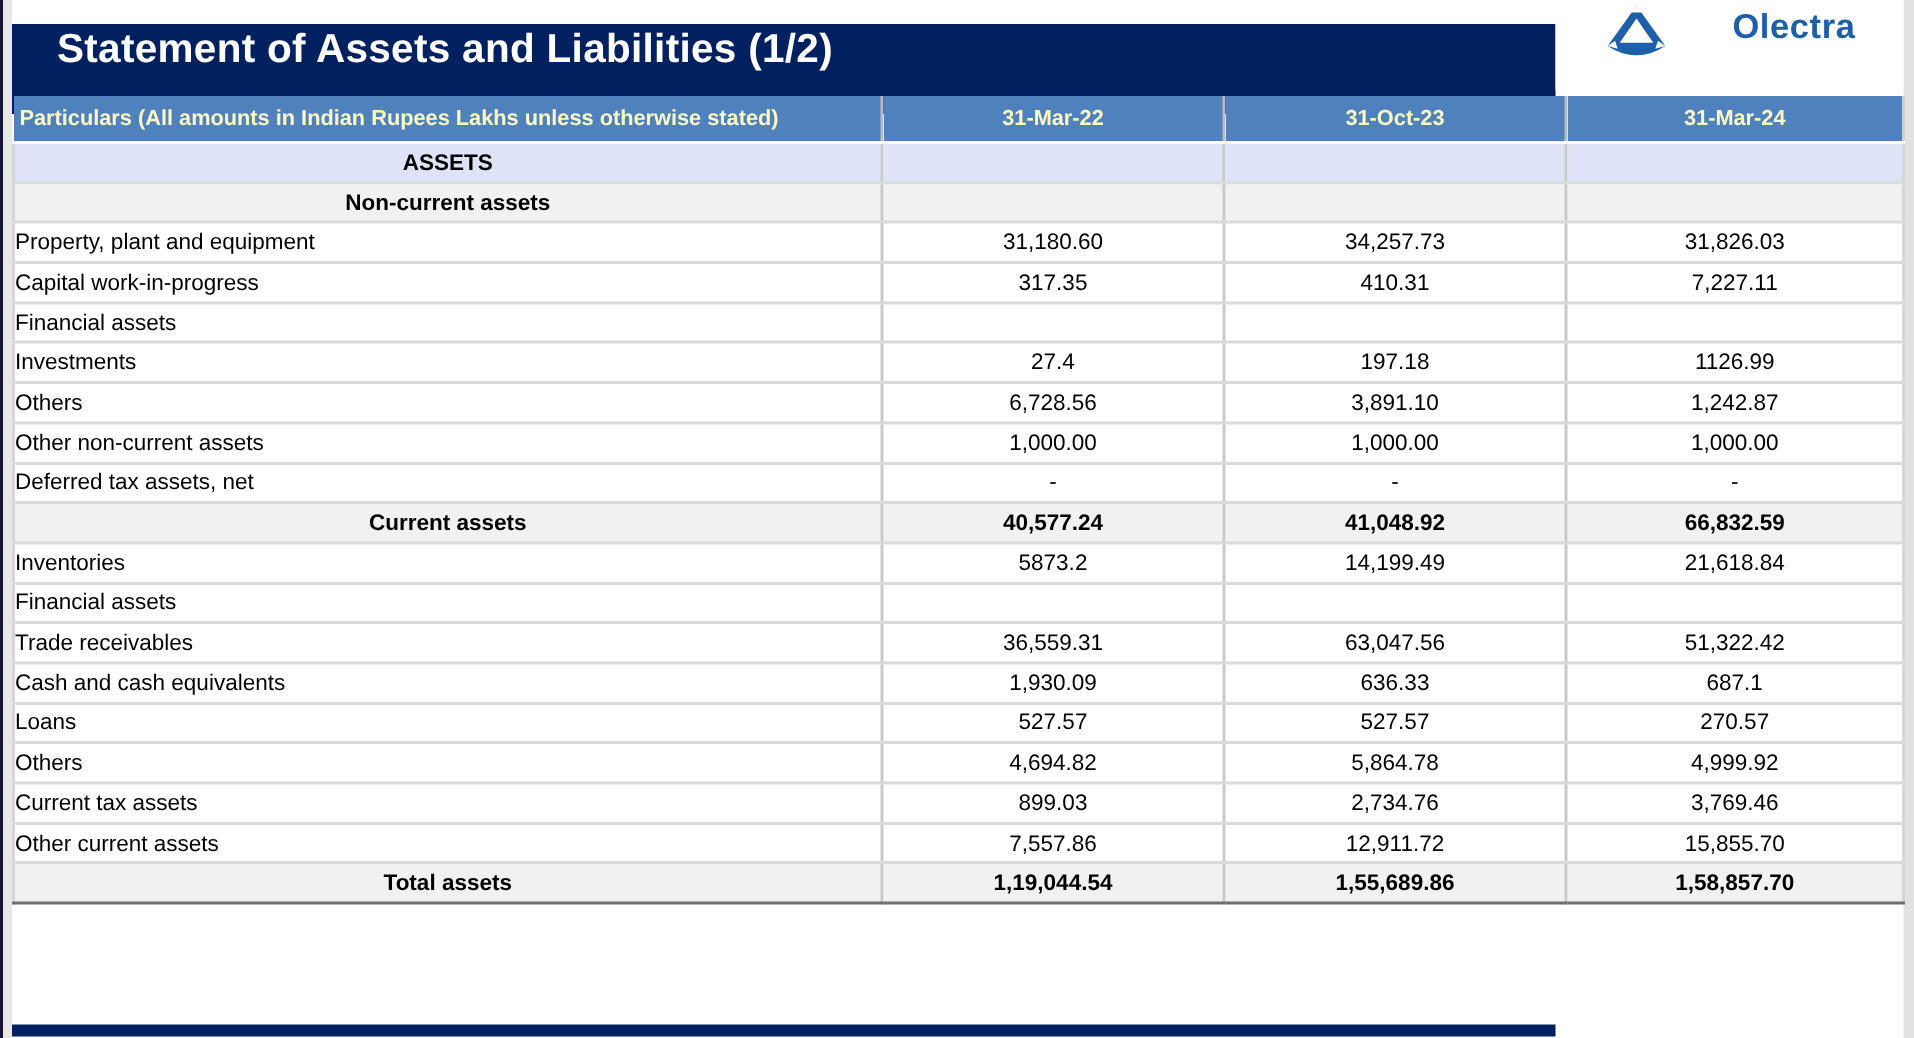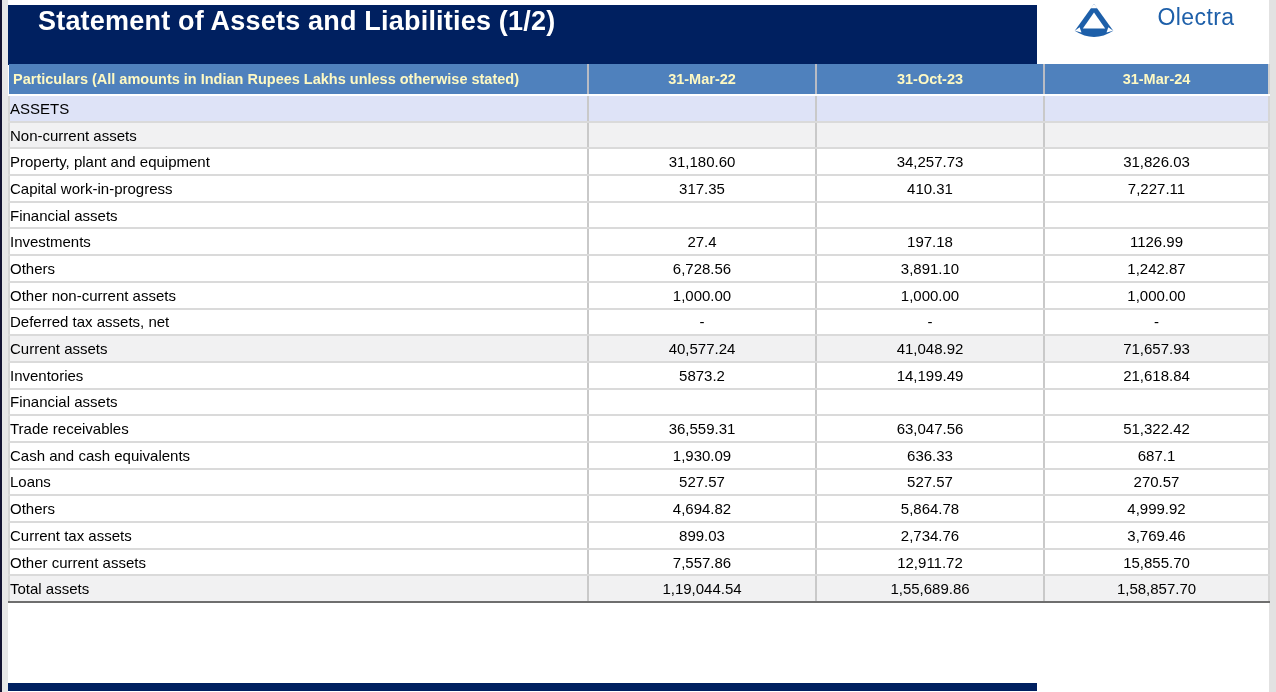--- a/index.html
+++ b/index.html
@@ -2,30 +2,30 @@
 <html><head>
 <meta charset="utf-8">
 <style>
   html,body { margin:0; padding:0; background:#ffffff; font-family:"Liberation Sans",sans-serif; }
   .page { position:relative; width:1276px; height:692px; background:#ffffff; overflow:hidden; }
 
   .edge-dark  { position:absolute; left:0; top:0; width:2px; height:692px; background:#141432; }
   .left-strip { position:absolute; left:2px; top:0; width:6px; height:692px; background:#e7e7e7; }
   .right-strip{ position:absolute; right:0; top:0; width:7px; height:692px; background:#e2e2e2; }
 
-  .title-bar { position:absolute; left:8px; top:5px; width:1029px; height:60px; background:#002060; }
+  .title-bar { position:absolute; left:8px; top:16px; width:1029px; height:60px; background:#002060; }
   .title-bar .title {
     color:#ffffff; font-size:27px; font-weight:700; letter-spacing:0.2px;
     padding-left:30px; line-height:33px; white-space:nowrap;
   }
 
   .logo-box { position:absolute; left:1037px; top:0; width:232px; height:60px; background:#ffffff;
               display:flex; justify-content:center; align-items:flex-start; padding-top:3px; box-sizing:border-box; }
   .logo { display:flex; align-items:flex-start; gap:7px; }
-  .logo-text { color:#1d5fa9; font-size:23px; font-weight:400; letter-spacing:0.4px; line-height:28px;margin-left:35px; }
+  .logo-text { color:#1d5fa9; font-size:23px; font-weight:700; letter-spacing:0.4px; line-height:28px;margin-left:35px; }
 
   table.sheet { position:absolute; left:8px; top:64px; width:1260px;
                 border-collapse:collapse; table-layout:fixed; font-size:15px; color:#000; }
   table.sheet th, table.sheet td { padding:0; overflow:hidden; }
 
   thead th { background:#4f81bd; color:#fef9c3; height:30px; font-weight:700; font-size:14.5px;
              border-right:2px solid #b9bcc4; border-bottom:2px solid #ffffff; }
   thead th.particulars { text-align:left; padding-left:4px; white-space:nowrap; }
   thead th:last-child { border-right:2px solid #d0d0d0; }
 
@@ -33,21 +33,21 @@
              border-right:2px solid #c9c9c9; border-bottom:2px solid #dadada; }
   tbody td:first-child { border-left:2px solid #d6d6d6; }
   tbody td:last-child  { border-right:2px solid #d6d6d6; }
   tbody tr:last-child td { border-bottom:2px solid #6e6e6e; }
 
   td.label { text-align:left; white-space:nowrap; }
   td.val   { text-align:center; white-space:nowrap; }
   .ind0 { padding-left:10px; }
   .ind1 { padding-left:14px; }
   .ind2 { padding-left:22px; }
-  tr.bold td { font-weight:400; }
+  tr.bold td { font-weight:700;text-align:center; }
   tr.lavender td { background:#dee3f7; }
   tr.gray td { background:#f1f1f2; }
 
   .bottom-bar { position:absolute; left:8px; top:683px; width:1029px; height:8px; background:#002060; }
 </style>
 </head>
 <body>
 
 <div class="page">
   <div class="edge-dark"></div>
@@ -140,21 +140,21 @@
         <tr>
           <td class="label ind1">Deferred tax assets, net</td>
           <td class="val">-</td>
           <td class="val">-</td>
           <td class="val">-</td>
         </tr>
         <tr class="gray bold">
           <td class="label ind0">Current assets</td>
           <td class="val">40,577.24</td>
           <td class="val">41,048.92</td>
-          <td class="val">71,657.93</td>
+          <td class="val">66,832.59</td>
         </tr>
         <tr>
           <td class="label ind1">Inventories</td>
           <td class="val">5873.2</td>
           <td class="val">14,199.49</td>
           <td class="val">21,618.84</td>
         </tr>
         <tr>
           <td class="label ind1">Financial assets</td>
           <td class="val"></td>

